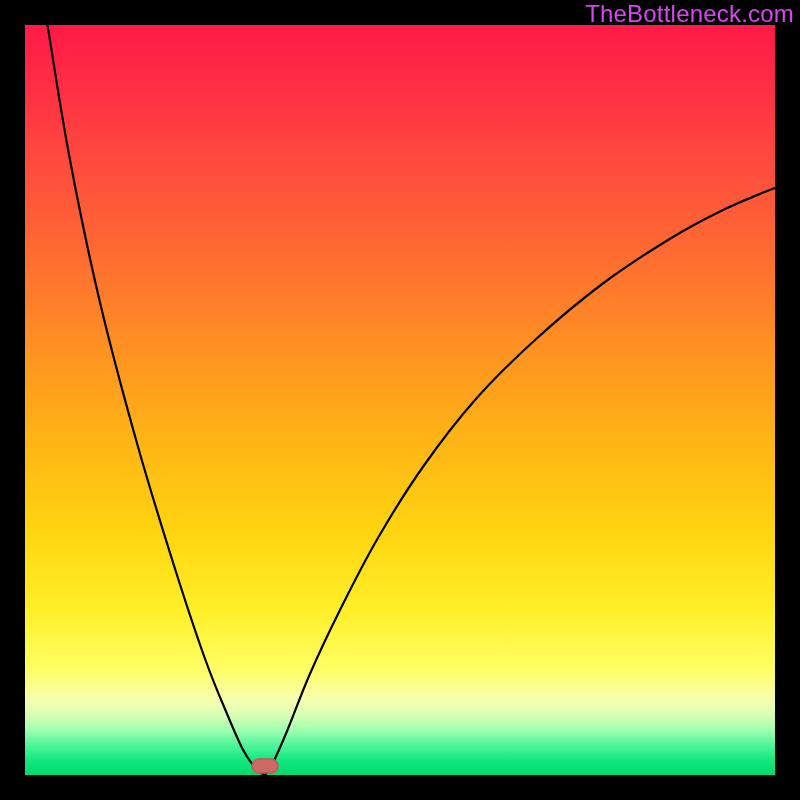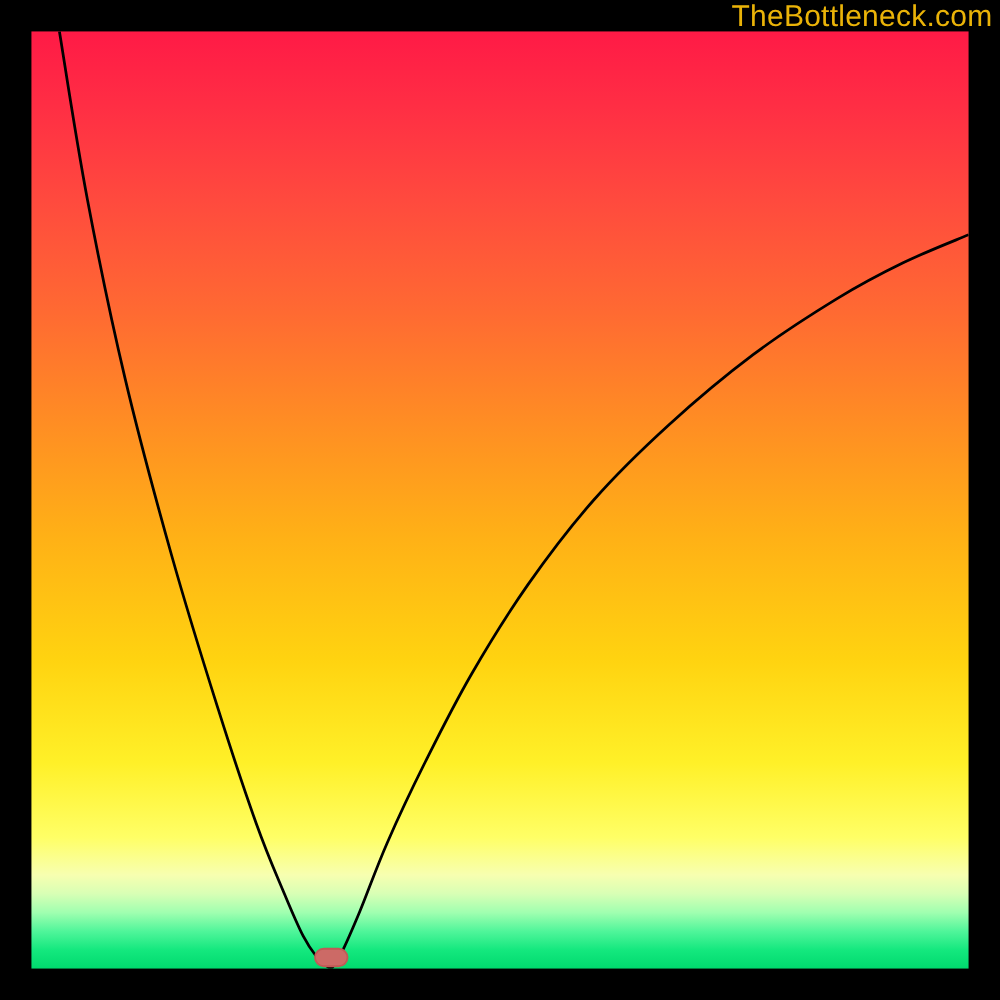--- a/index.html
+++ b/index.html
@@ -38,21 +38,21 @@
       #a0ffb0 94%,
       #50f59a 96%,
       #14e87e 98%,
       #00d96e 100%
     );
   }
   .watermark {
     position: absolute;
     top: 0;
     right: 6px;
-    color: #eab308;
+    color: #d946ef;
     font-size: 24px;
     font-weight: 400;
     letter-spacing: 0.2px;
     user-select: none;
   }
   svg {
     position: absolute;
     inset: 0;
   }
   .curve {

